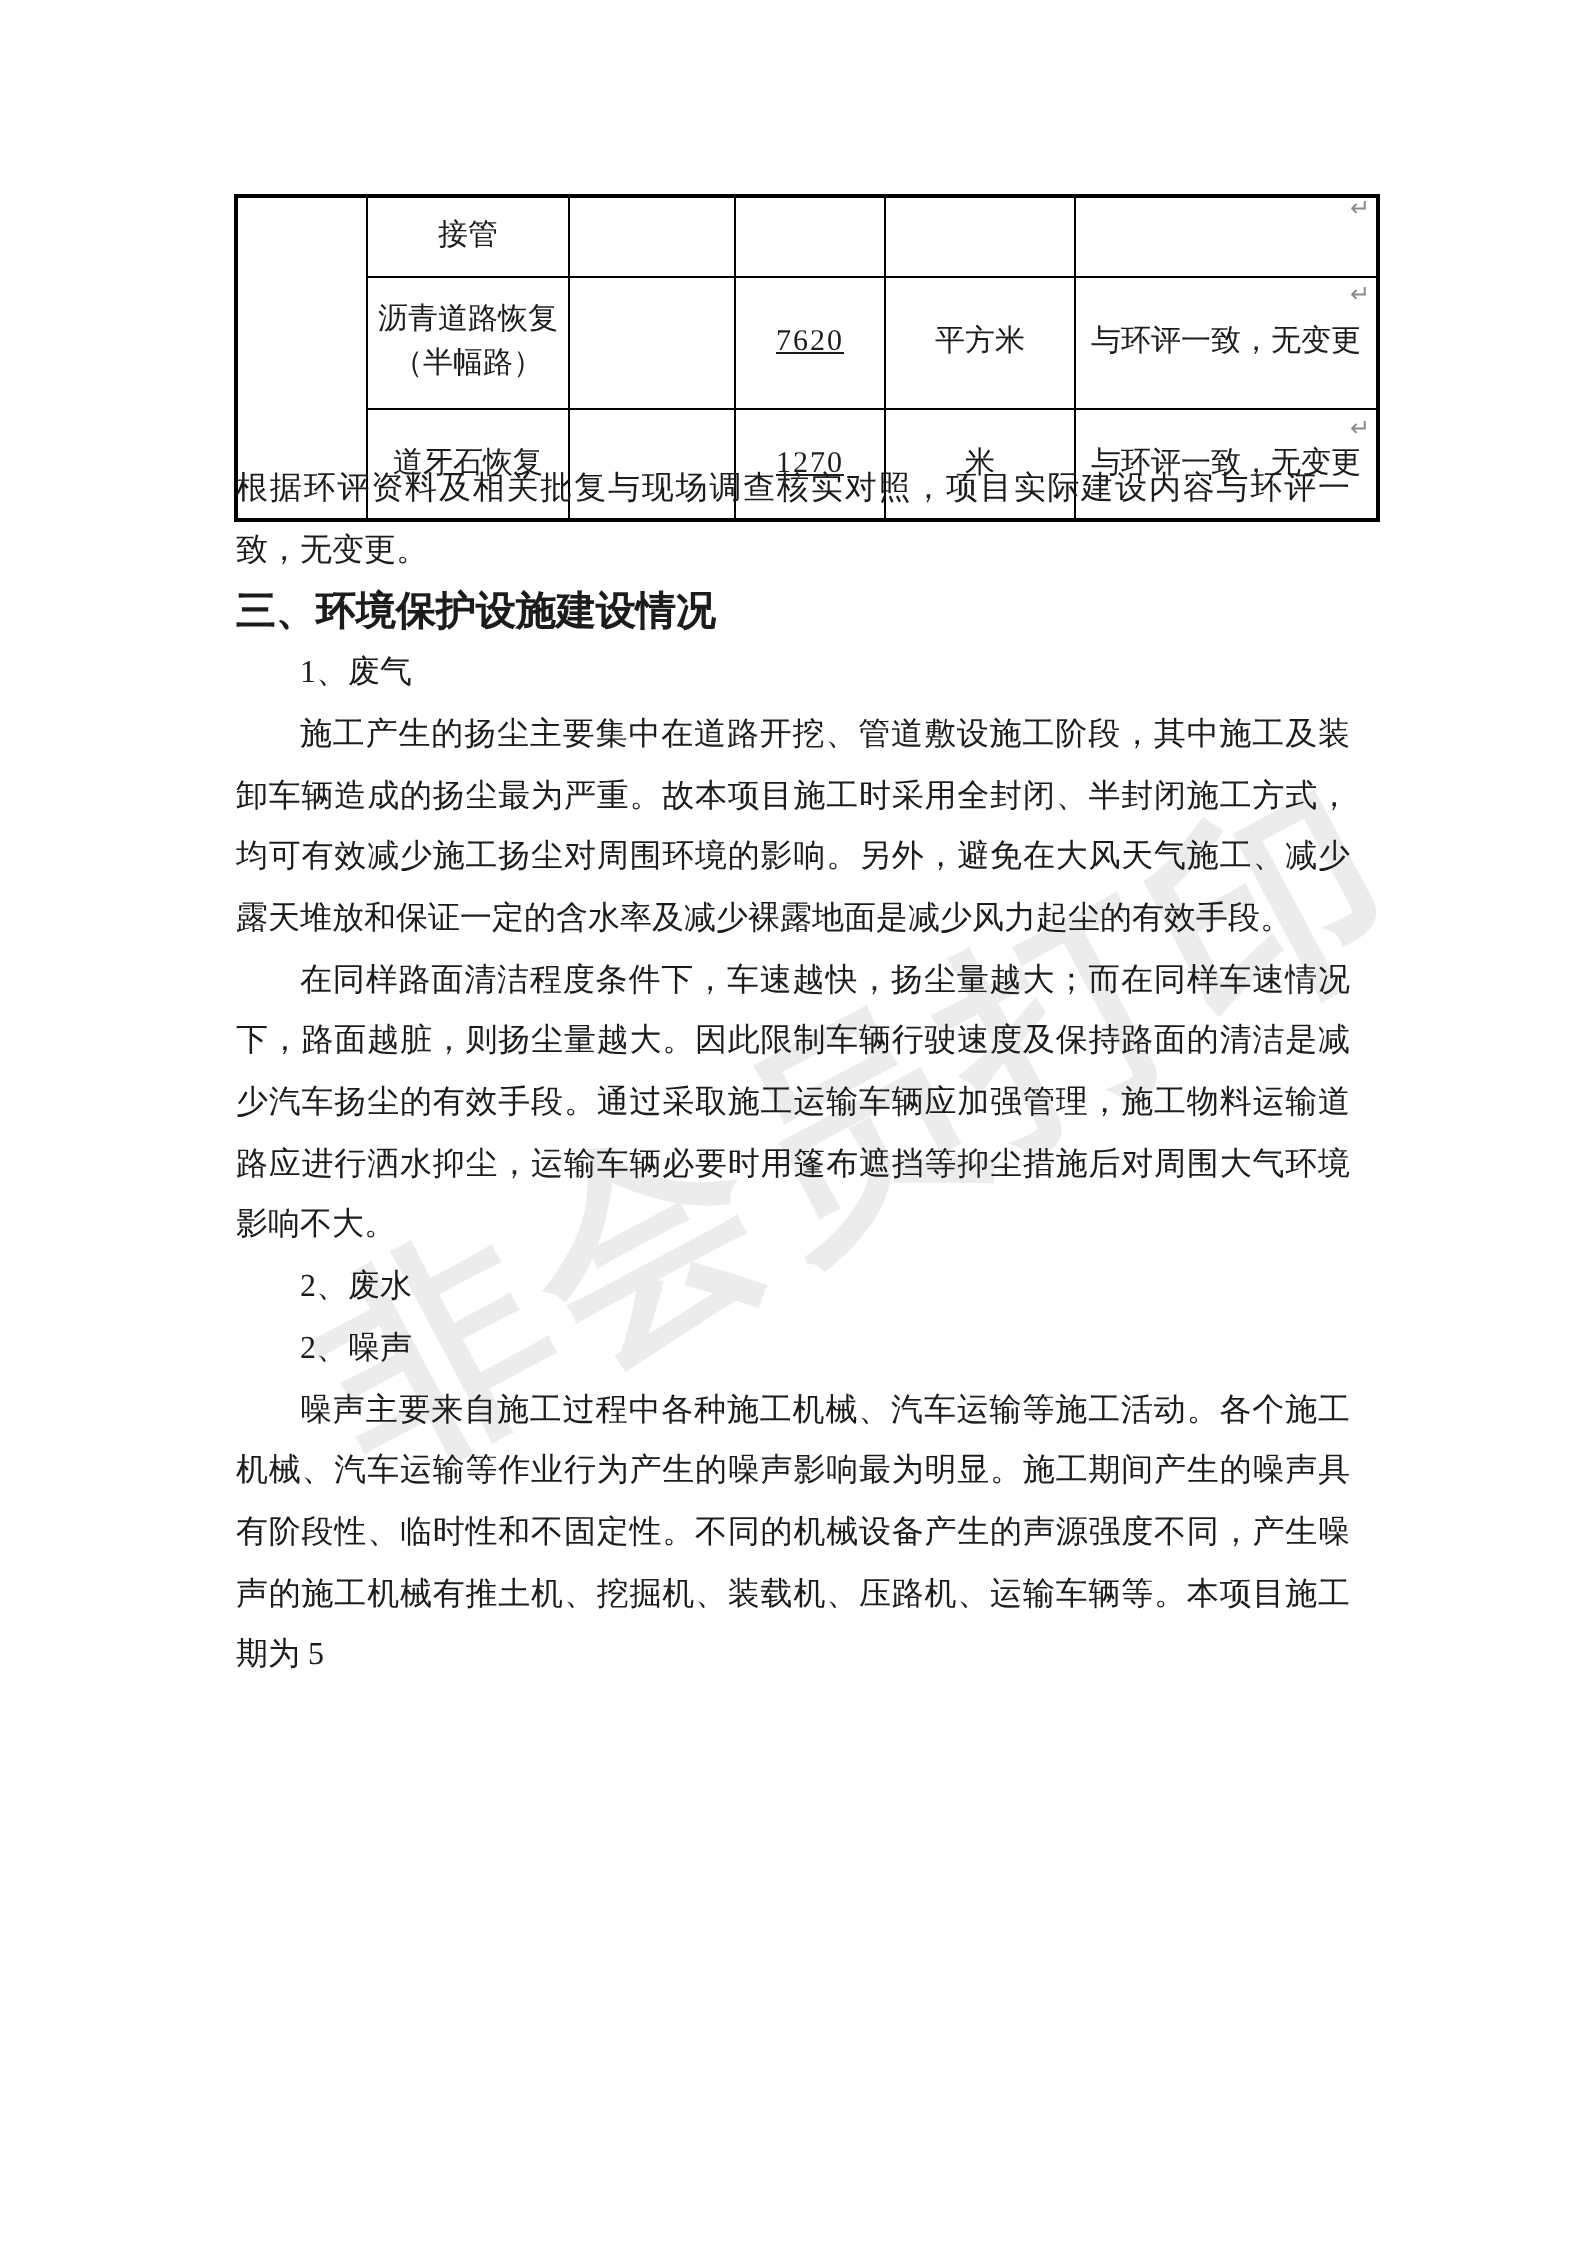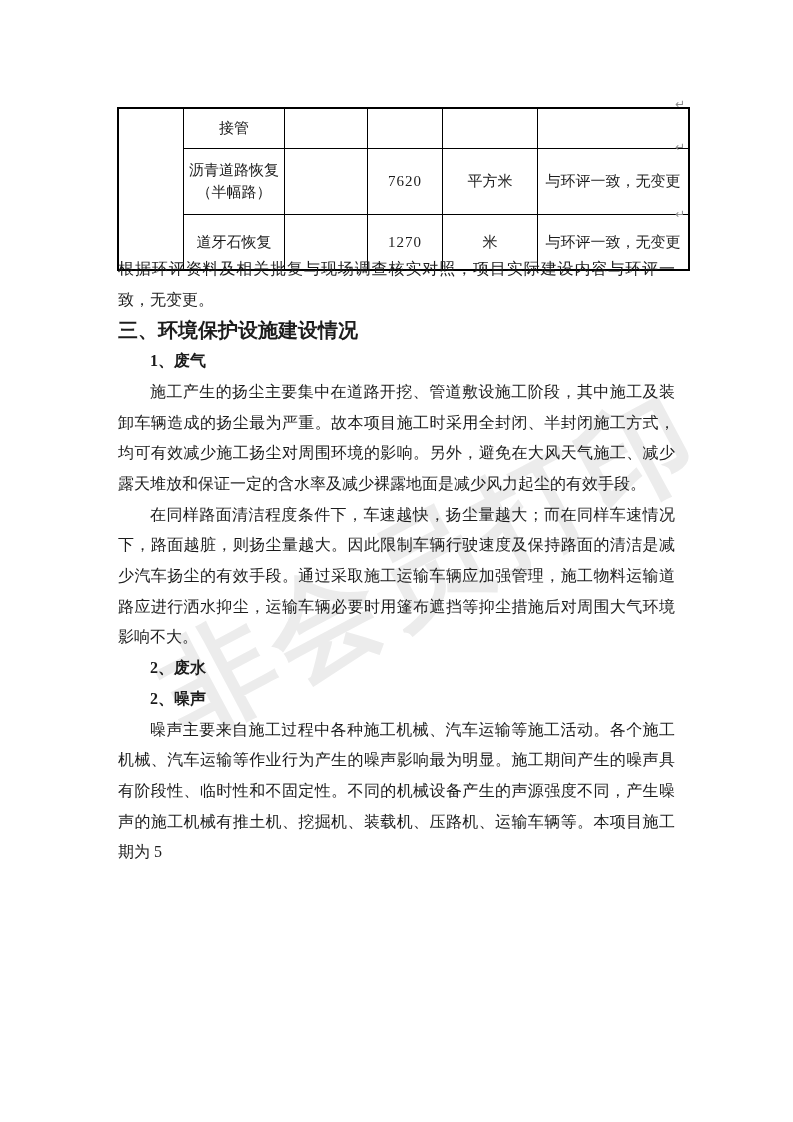--- a/index.html
+++ b/index.html
@@ -10,55 +10,55 @@
   }
   
   .watermark{
     position:absolute;left:120px;top:400px;width:620px;height:330px;
     line-height:330px;text-align:center;
     font-size:112px;letter-spacing:6px;color:#ececec;font-weight:bold;
     transform:rotate(-28deg);
     z-index:0;white-space:nowrap;user-select:none;
   }
   
-  .tbl-wrap{position:absolute;left:117px;top:97px;z-index:1;margin-top:10px;}
+  .tbl-wrap{position:absolute;left:117px;top:97px;z-index:1;}
   table.doc{
     border-collapse:collapse;table-layout:fixed;width:553px;
     font-size:15px;line-height:22px;
   }
   table.doc td{
     border:1px solid #000;text-align:center;vertical-align:middle;
     padding:1px 2px;overflow:hidden;
   }
   table.doc{border:2px solid #000;}
   td.c1{width:60px;}
   td.c2{width:96px;}
   td.c3{width:78px;}
   td.c4{width:70px;}
   td.c5{width:90px;}
   td.c6{width:146px;}
   tr.r1{height:40px;}
   tr.r2{height:66px;}
   tr.r3{height:56px;}
-  .num{font-family:"Liberation Serif","DejaVu Serif",serif;letter-spacing:1px;}
+  .num{font-family:"Liberation Serif","DejaVu Serif",serif;letter-spacing:1px;text-decoration:underline;}
   
   .rowmark{
     position:absolute;color:#8a8a8a;font-size:12px;line-height:12px;
     font-family:"DejaVu Sans",sans-serif;z-index:1;
   }
   
   .content{
-    position:absolute;left:118px;top:254px;width:557px;z-index:1;
+    position:absolute;left:118px;top:230px;width:557px;z-index:1;
     font-size:16px;line-height:30.7px;text-align:justify;
   }
   .content p{margin:0;padding:0;}
   p.indent{text-indent:32px;}
   p.noindent{text-indent:0;}
   p.hd{font-weight:bold;font-size:20px;text-indent:0;}
-  p.subhd{text-indent:32px;font-weight:bold;}
+  p.subhd{text-indent:32px;}
 </style>
 </head>
 <body>
 
 <div class="page">
 
   <div class="watermark">非会员打印</div>
 
   <div class="tbl-wrap">
     <table class="doc">

